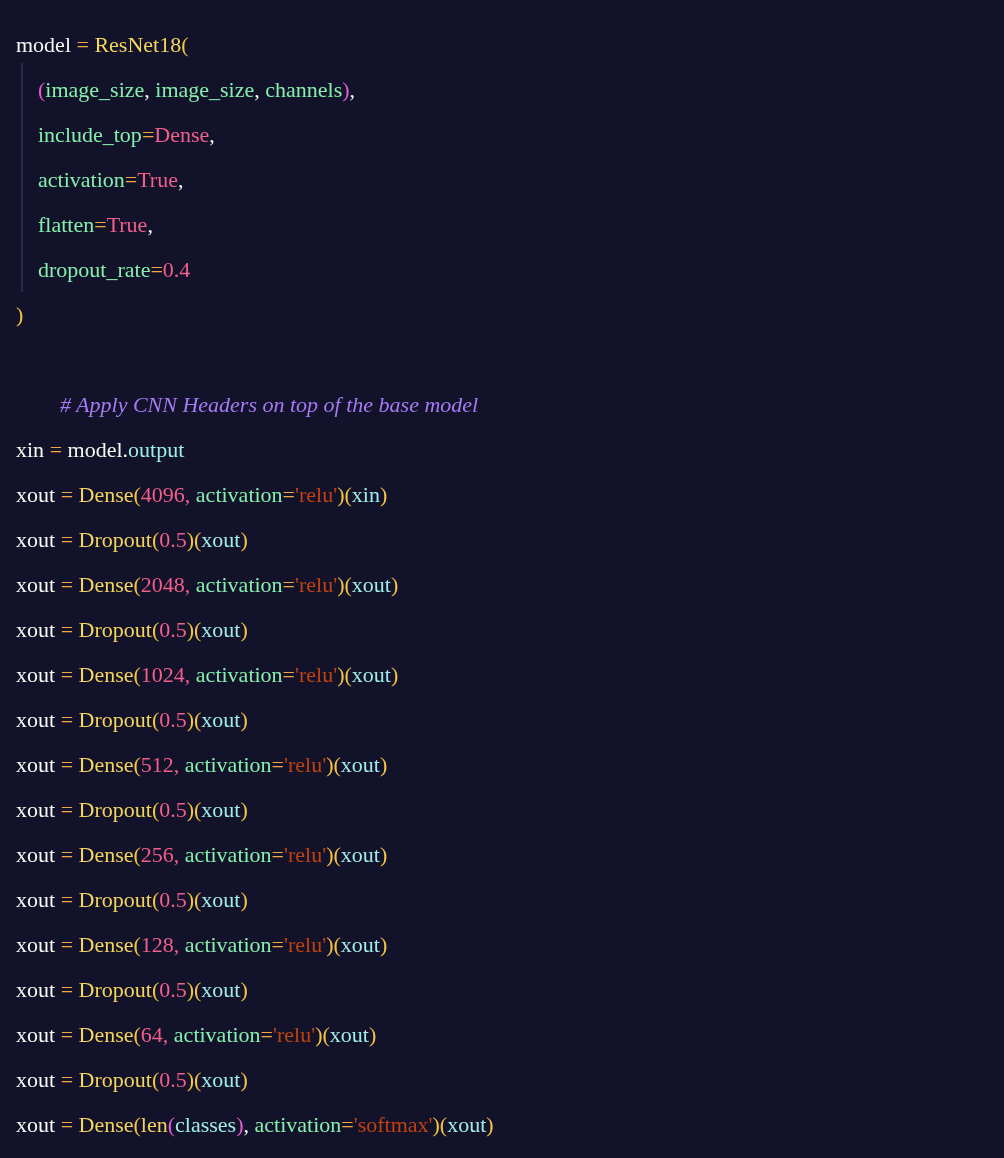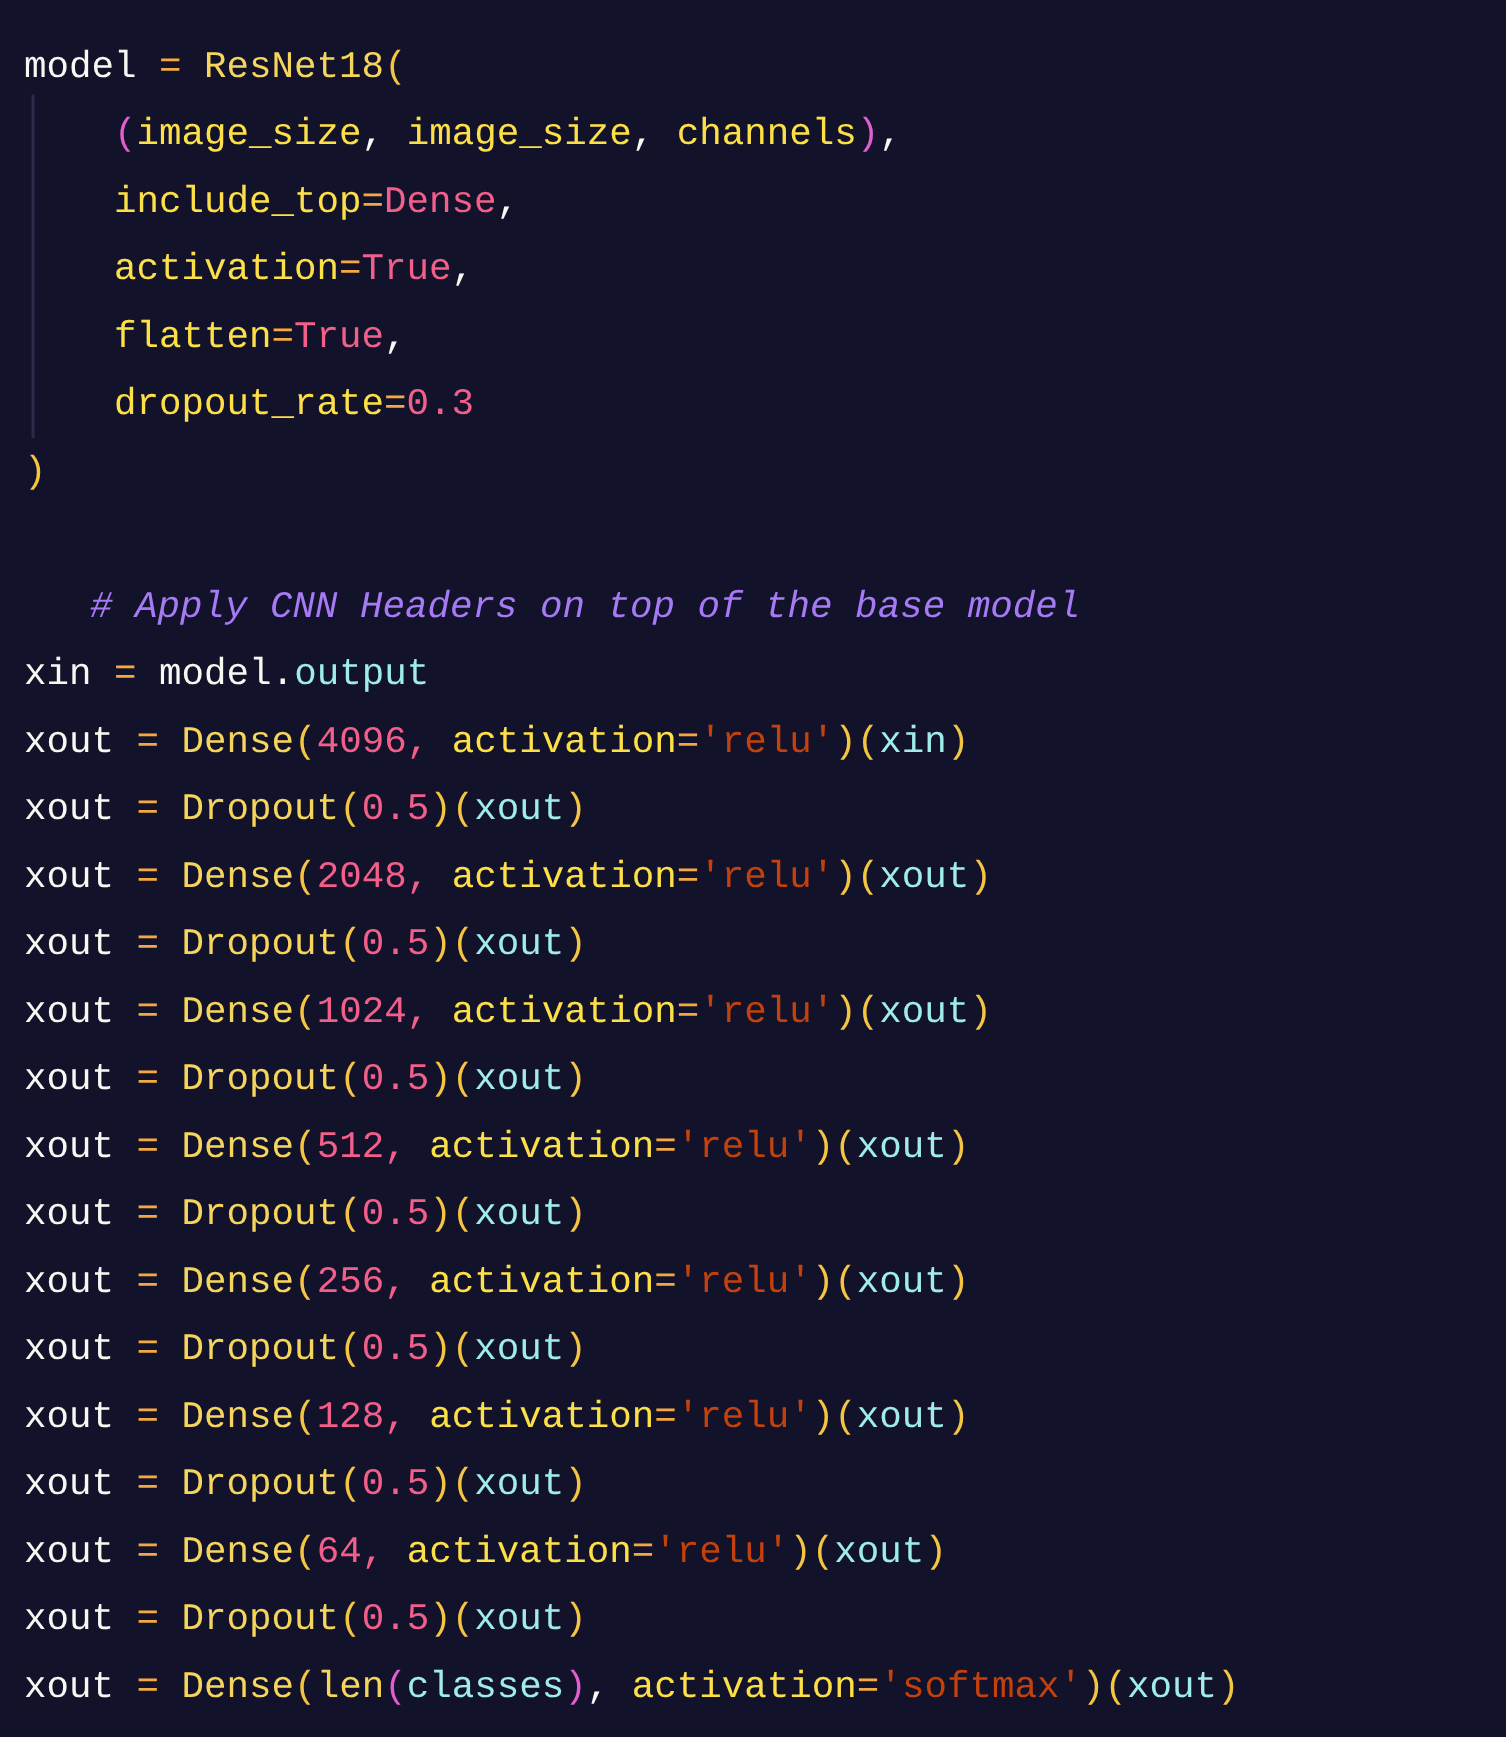--- a/index.html
+++ b/index.html
@@ -13,22 +13,22 @@
     height: 1158px;
     overflow: hidden;
   }
   #code-block {
     position: relative;
     width: 1004px;
     height: 1158px;
     background: #12122a;
     box-sizing: border-box;
     padding: 22px 0 0 0;
-    font-family: Liberation Mono, monospace;
-    font-size: 25px;
+    font-family: Liberation Serif, serif;
+    font-size: 22px;
     line-height: 45px;
     letter-spacing: 0px;
     -webkit-font-smoothing: antialiased;
   }
   .code-line {
     position: relative;
     height: 45px;
     white-space: pre;
     padding-left: 16px;
     box-sizing: border-box;
@@ -44,39 +44,39 @@
     background: #2c2a4a;
     pointer-events: none;
   }
 
   
   .t-plain   { color: #f8f8f2; }
   .t-func    { color: #f5d55c; }
   .t-op      { color: #f5a742; }
   .t-num     { color: #f25f8a; }
   .t-bool    { color: #f25f8a; }
-  .t-param   { color: #fde047; }
+  .t-param   { color: #86efac; }
   .t-attr    { color: #9fecea; }
   .t-var     { color: #9fecea; }
   .t-str     { color: #c2410c; }
   .t-comment { color: #a77af5; font-style: italic; margin-left: 44px; }
   .t-paren1  { color: #f5c542; }
   .t-paren2  { color: #e05ed0; }
   .t-punct   { color: #f8f8f2; }
 </style>
 </head>
 <body style="background: rgb(18, 18, 42);">
 
 <div id="code-block" style="background: rgb(18, 18, 42);">
     <div class="code-line"><span class="t-plain">model</span><span class="t-plain"> </span><span class="t-op">=</span><span class="t-plain"> </span><span class="t-func">ResNet18</span><span class="t-paren1">(</span></div>
     <div class="code-line"><span class="t-plain">    </span><span class="t-paren2">(</span><span class="t-param">image_size</span><span class="t-punct">,</span><span class="t-plain"> </span><span class="t-param">image_size</span><span class="t-punct">,</span><span class="t-plain"> </span><span class="t-param">channels</span><span class="t-paren2">)</span><span class="t-punct">,</span></div>
     <div class="code-line"><span class="t-plain">    </span><span class="t-param">include_top</span><span class="t-op">=</span><span class="t-bool">Dense</span><span class="t-punct">,</span></div>
     <div class="code-line"><span class="t-plain">    </span><span class="t-param">activation</span><span class="t-op">=</span><span class="t-bool">True</span><span class="t-punct">,</span></div>
     <div class="code-line"><span class="t-plain">    </span><span class="t-param">flatten</span><span class="t-op">=</span><span class="t-bool">True</span><span class="t-punct">,</span></div>
-    <div class="code-line"><span class="t-plain">    </span><span class="t-param">dropout_rate</span><span class="t-op">=</span><span class="t-num">0.3</span></div>
+    <div class="code-line"><span class="t-plain">    </span><span class="t-param">dropout_rate</span><span class="t-op">=</span><span class="t-num">0.4</span></div>
     <div class="code-line"><span class="t-paren1">)</span></div>
     <div class="code-line blank"> </div>
     <div class="code-line"><span class="t-comment"># Apply CNN Headers on top of the base model</span></div>
     <div class="code-line"><span class="t-plain">xin</span><span class="t-plain"> </span><span class="t-op">=</span><span class="t-plain"> </span><span class="t-plain">model</span><span class="t-punct">.</span><span class="t-attr">output</span></div>
     <div class="code-line"><span class="t-plain">xout</span><span class="t-plain"> </span><span class="t-op">=</span><span class="t-plain"> </span><span class="t-func">Dense</span><span class="t-paren1">(</span><span class="t-num">4096</span><span class="t-num">,</span><span class="t-plain"> </span><span class="t-param">activation</span><span class="t-op">=</span><span class="t-str">'relu'</span><span class="t-paren1">)</span><span class="t-paren1">(</span><span class="t-var">xin</span><span class="t-paren1">)</span></div>
     <div class="code-line"><span class="t-plain">xout</span><span class="t-plain"> </span><span class="t-op">=</span><span class="t-plain"> </span><span class="t-func">Dropout</span><span class="t-paren1">(</span><span class="t-num">0.5</span><span class="t-paren1">)</span><span class="t-paren1">(</span><span class="t-var">xout</span><span class="t-paren1">)</span></div>
     <div class="code-line"><span class="t-plain">xout</span><span class="t-plain"> </span><span class="t-op">=</span><span class="t-plain"> </span><span class="t-func">Dense</span><span class="t-paren1">(</span><span class="t-num">2048</span><span class="t-num">,</span><span class="t-plain"> </span><span class="t-param">activation</span><span class="t-op">=</span><span class="t-str">'relu'</span><span class="t-paren1">)</span><span class="t-paren1">(</span><span class="t-var">xout</span><span class="t-paren1">)</span></div>
     <div class="code-line"><span class="t-plain">xout</span><span class="t-plain"> </span><span class="t-op">=</span><span class="t-plain"> </span><span class="t-func">Dropout</span><span class="t-paren1">(</span><span class="t-num">0.5</span><span class="t-paren1">)</span><span class="t-paren1">(</span><span class="t-var">xout</span><span class="t-paren1">)</span></div>
     <div class="code-line"><span class="t-plain">xout</span><span class="t-plain"> </span><span class="t-op">=</span><span class="t-plain"> </span><span class="t-func">Dense</span><span class="t-paren1">(</span><span class="t-num">1024</span><span class="t-num">,</span><span class="t-plain"> </span><span class="t-param">activation</span><span class="t-op">=</span><span class="t-str">'relu'</span><span class="t-paren1">)</span><span class="t-paren1">(</span><span class="t-var">xout</span><span class="t-paren1">)</span></div>
     <div class="code-line"><span class="t-plain">xout</span><span class="t-plain"> </span><span class="t-op">=</span><span class="t-plain"> </span><span class="t-func">Dropout</span><span class="t-paren1">(</span><span class="t-num">0.5</span><span class="t-paren1">)</span><span class="t-paren1">(</span><span class="t-var">xout</span><span class="t-paren1">)</span></div>

